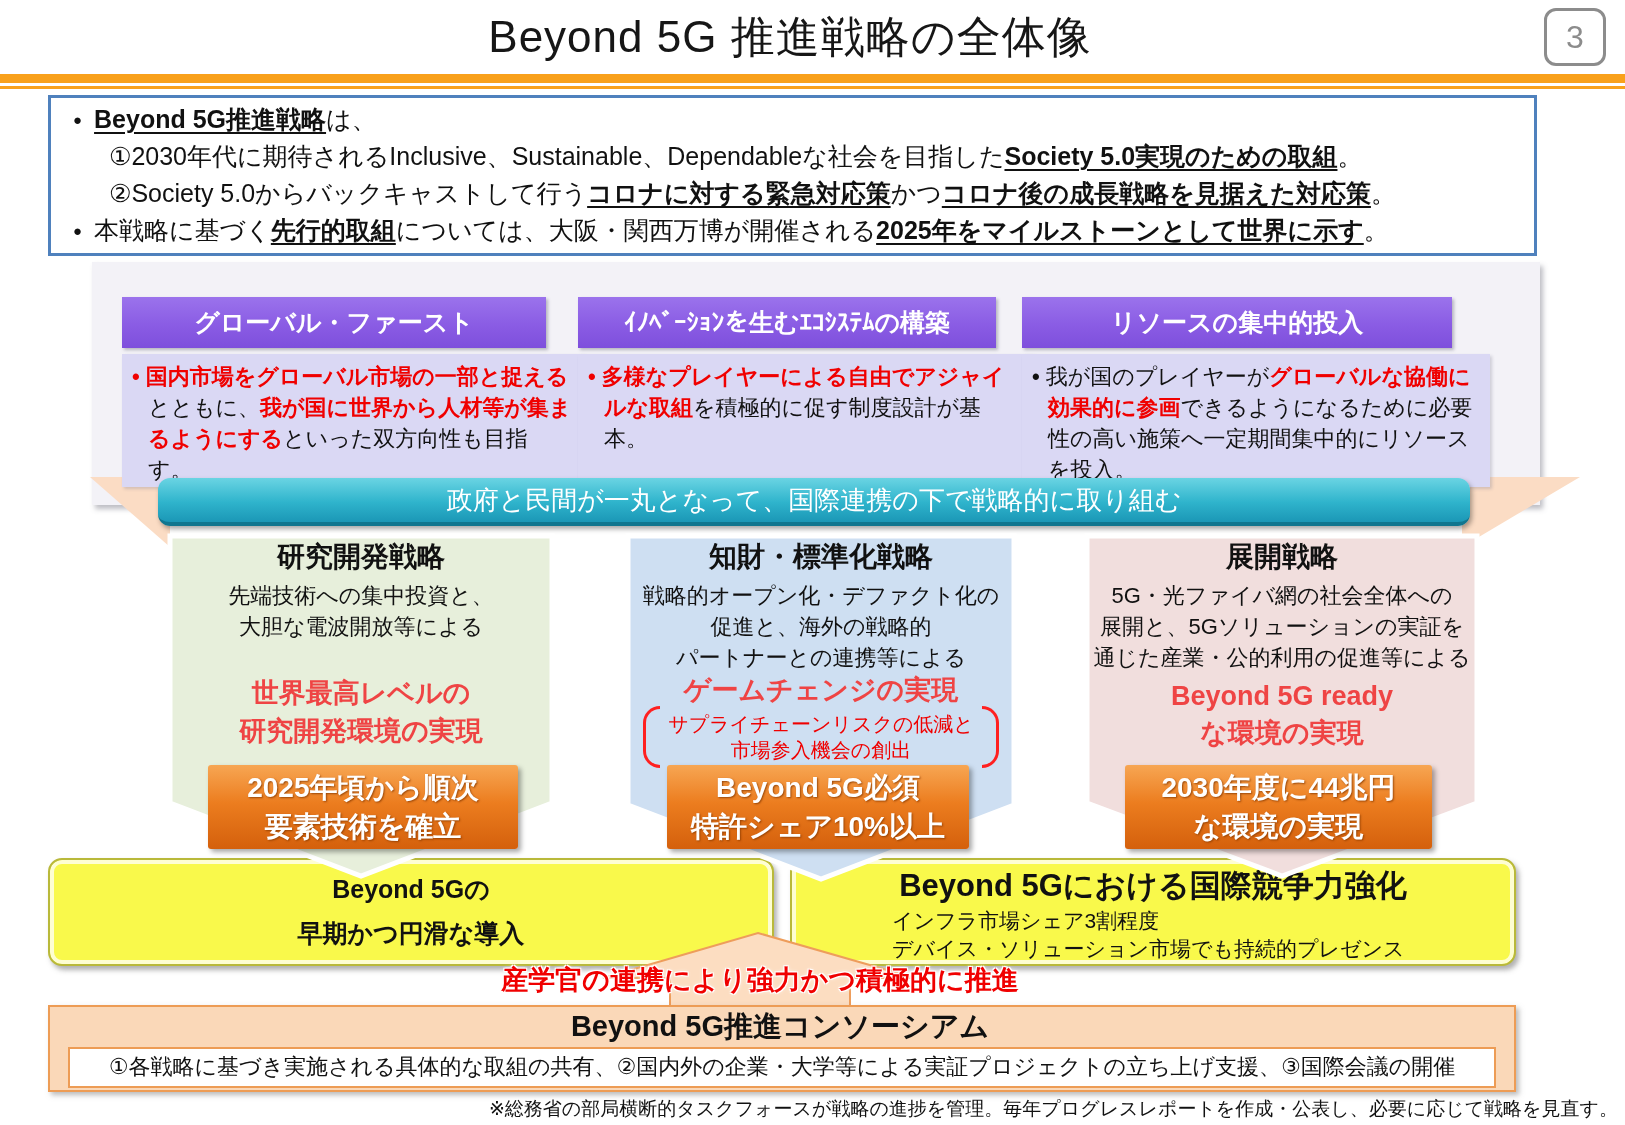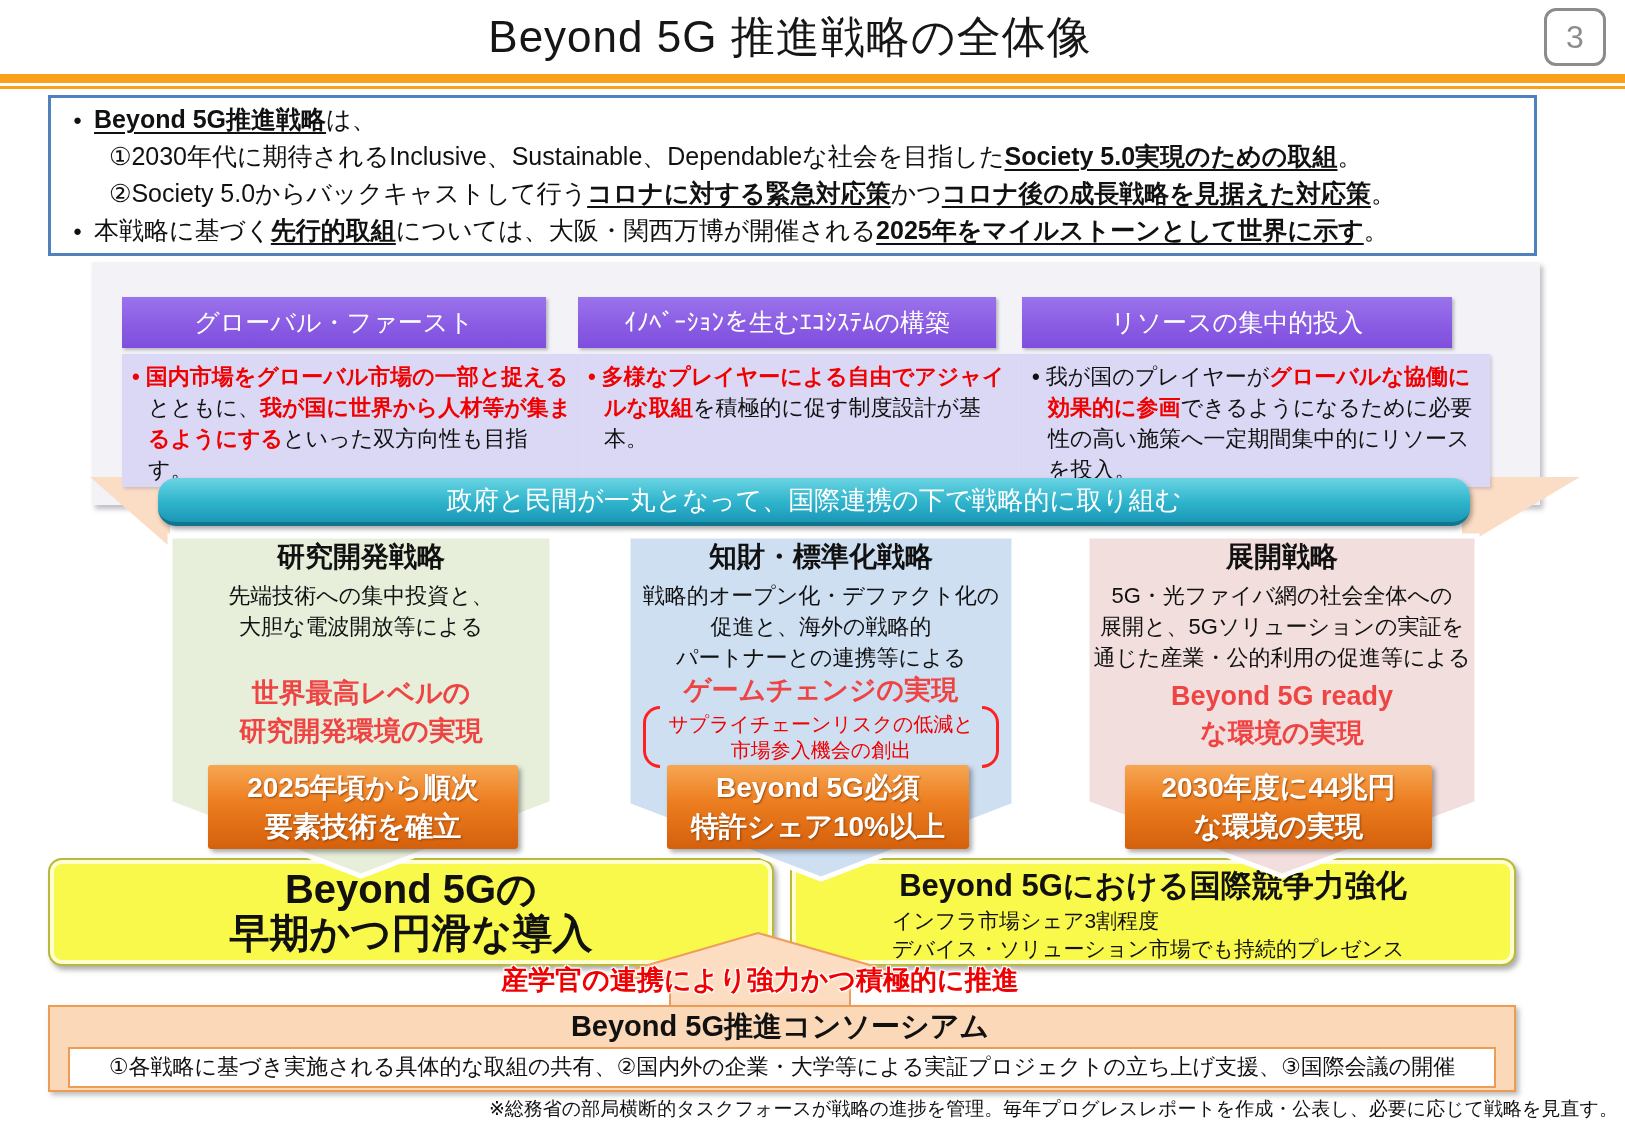--- a/index.html
+++ b/index.html
@@ -23,30 +23,30 @@
   .sum-line{white-space:nowrap;}
   .sum-indent{padding-left:36px;}
   .blt-big{font-size:15px;vertical-align:3px;margin-right:12px;}
 
   #policy-panel{left:92px;top:262px;width:1448px;height:243px;background:#f3f2f7;
                 box-shadow:3px 4px 5px rgba(110,110,125,.45);}
   #policy-banner{left:92px;top:262px;width:1448px;height:35px;color:#fff;font-size:26px;font-weight:bold;
                  line-height:35px;background:linear-gradient(180deg,#7fb2de 0%,#3c7fb8 45%,#275f95 100%);
                  box-shadow:-5px 5px 6px rgba(70,70,85,.55);}
   .pillar-head{top:297px;height:51px;background:linear-gradient(180deg,#9b73ec 0%,#8a5ce4 55%,#7e4fdc 100%);
-               color:#fff;font-weight:normal;font-size:25px;line-height:51px;box-shadow:2px 2px 3px rgba(90,90,110,.4);}
+               color:#fff;font-weight:bold;font-size:25px;line-height:51px;box-shadow:2px 2px 3px rgba(90,90,110,.4);}
   .pillar-body{top:354px;height:126px;background:#dad8f4;font-size:22px;line-height:31px;
                padding:7px 12px 0 26px;text-indent:-16px;text-align:left;box-shadow:2px 2px 3px rgba(120,120,140,.3);}
   .pillar-body .blt{margin-right:6px;font-weight:bold;}
 
   .peach{background:#fbdcc4;}
   #peach-tri-left{left:90px;top:477px;width:80px;height:70px;clip-path:polygon(0 0,100% 0,100% 100%);}
   #peach-tri-right{left:1462px;top:477px;width:118px;height:70px;clip-path:polygon(0 0,100% 0,0 100%);}
 
-  #approach-banner{left:158px;top:478px;width:1312px;height:44px;border-radius:18px;color:#fff;font-size:26px;
+  #approach-banner{left:158px;top:478px;width:1312px;height:44px;border-radius:12px;color:#fff;font-size:26px;
                    line-height:44px;background:linear-gradient(180deg,#6ad4e3 0%,#2fb4cc 55%,#1b97b6 100%);
                    border-bottom:4px solid #10768f;box-shadow:2px 3px 5px rgba(0,0,0,.35);}
 
   .col-svg{position:absolute;}
   .col-title{top:538px;font-size:28px;font-weight:bold;}
   .col-desc{top:580px;font-size:22px;line-height:31px;}
   .col-goal{font-size:27px;font-weight:bold;color:#ef4444;line-height:38px;}
 
   .note-row{left:625px;top:708px;width:392px;height:58px;display:flex;align-items:center;justify-content:center;}
   .bracket{width:14px;height:56px;border:3px solid #ff2020;}
@@ -54,21 +54,21 @@
   .bracket-r{border-left:none;border-radius:0 18px 18px 0;}
   #supply-note{font-size:20px;line-height:26px;color:#f00000;margin:0 8px;}
 
   .kpi{top:765px;height:84px;border-radius:3px;color:#fff;font-weight:bold;font-size:28px;line-height:39px;
        display:flex;align-items:center;justify-content:center;text-align:center;
        background:linear-gradient(180deg,#f7a653 0%,#ec7d1f 45%,#d4600c 100%);
        box-shadow:3px 3px 5px rgba(0,0,0,.35);text-shadow:1px 1px 2px rgba(140,60,0,.85);}
 
   .outcome{top:858px;width:722px;height:104px;background:#f9f94b;border:2px solid #b9b93a;border-radius:14px;
            box-shadow:3px 4px 5px rgba(100,100,100,.5),inset 0 0 0 4px rgba(255,255,255,.75);}
-  #outcome-left-text{padding-top:7px;font-size:40px;font-weight:bold;line-height:44px;}
+  #outcome-left-text{padding-top:7px;font-size:25px;font-weight:bold;line-height:44px;}
   #outcome-right-title{padding-top:5px;font-size:31px;font-weight:bold;line-height:42px;text-align:center;}
   .outcome-sub{padding-left:100px;font-size:21px;line-height:28px;text-align:left;}
 
   #promo-slogan{left:330px;top:962px;width:860px;font-size:27px;font-weight:bold;color:#f00000;
                 text-shadow:-1px -1px 0 #fff,1px -1px 0 #fff,-1px 1px 0 #fff,1px 1px 0 #fff,0 0 4px #fff;}
 
   #consortium-box{left:48px;top:1005px;width:1464px;height:83px;background:#fad8b8;border:2px solid #ed9c55;
                   box-shadow:3px 3px 5px rgba(120,120,120,.5);}
   #consortium-title{left:48px;top:1007px;width:1464px;font-size:29px;font-weight:bold;}
   #consortium-inner{left:68px;top:1047px;width:1424px;height:37px;background:#fff;border:2px solid #ed9c55;

